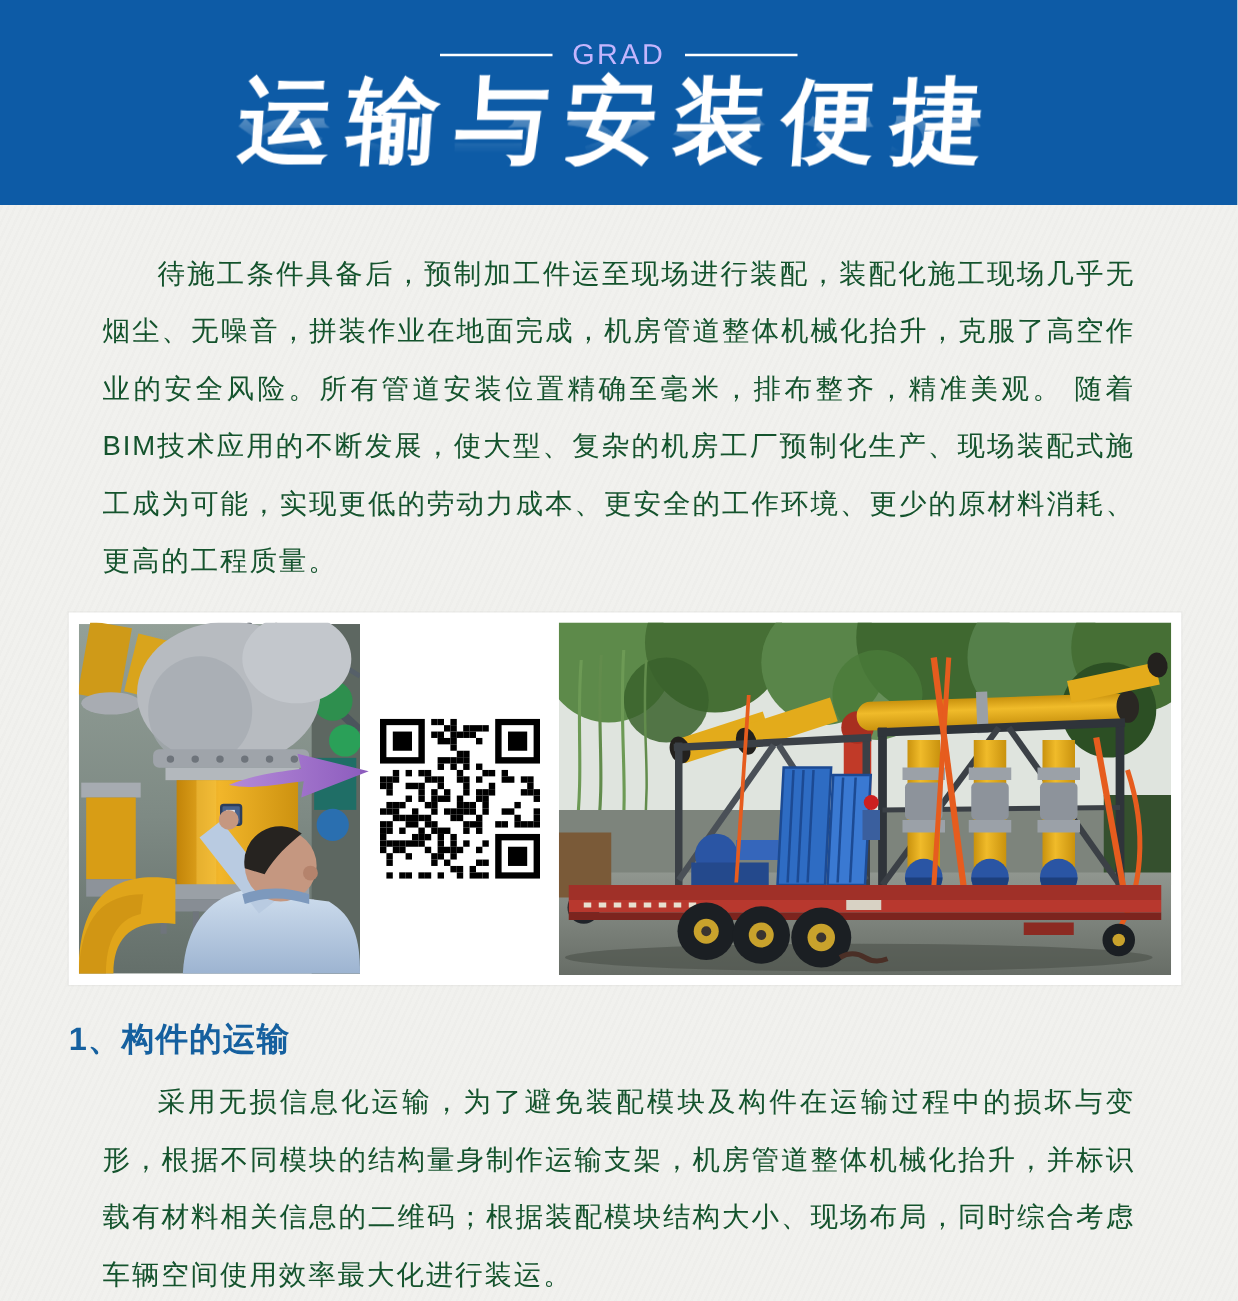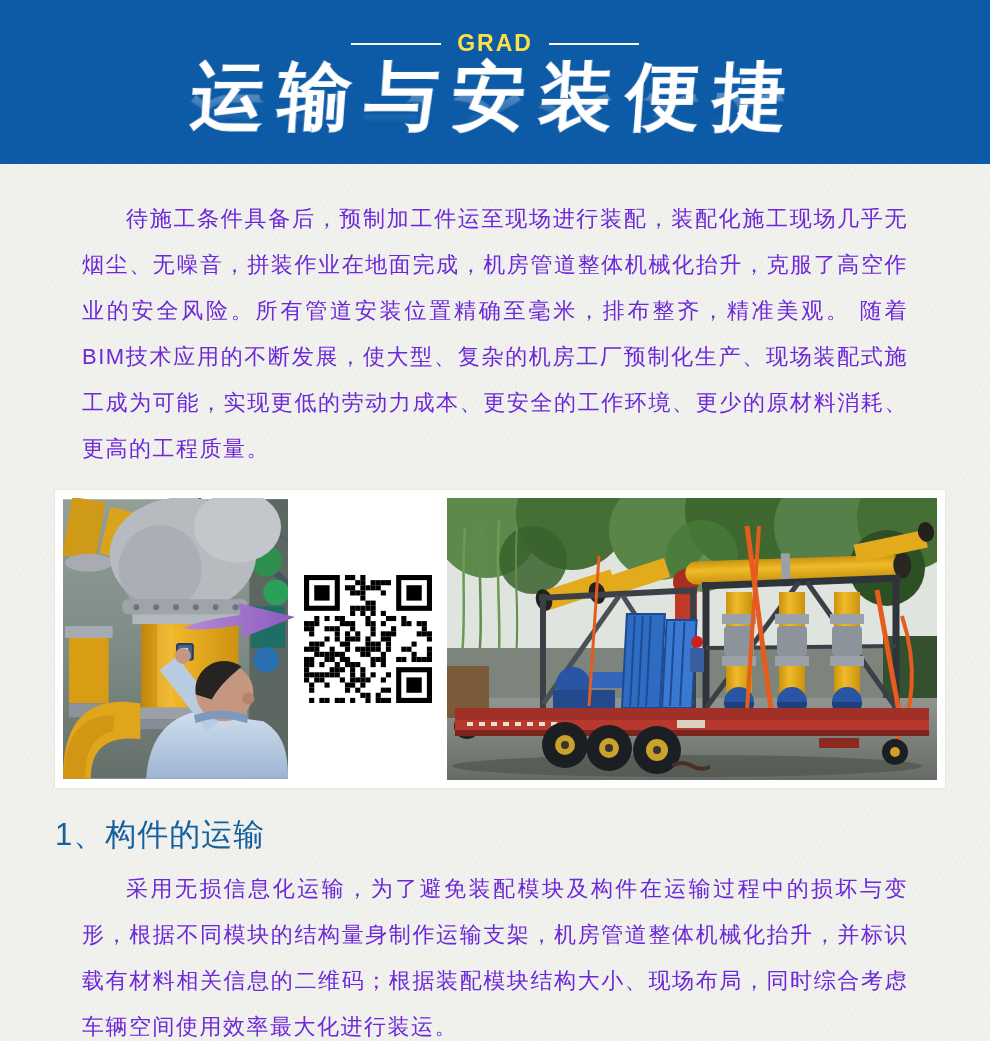--- a/index.html
+++ b/index.html
@@ -14,54 +14,54 @@
   }
 
   
   .header {
     height: 164px; background: #0d5ba6; position: relative;
     display: flex; flex-direction: column; align-items: center;
   }
   .brand-row { display: flex; align-items: center; gap: 16px; margin-top: 30px; }
   .brand-line { width: 90px; height: 2px; background: #ffffff; }
   .brand-text {
-    color: #fde047; font-size: 23px; font-weight: bold; letter-spacing: 2px;
+    color: #c4b5fd; font-size: 23px; font-weight: normal; letter-spacing: 2px;
   }
   .main-title {
     margin-top: 2px;
     color: #ffffff; font-size: 74px; font-weight: bold; letter-spacing: 13px;
     line-height: 1.04; transform: skewX(-4deg); white-space: nowrap;
     -webkit-box-reflect: below -46px linear-gradient(transparent 58%, rgba(255,255,255,0.35));
   }
 
   
   .para {
     margin: 32px 82px 0 82px;
     font-size: 22px; line-height: 46px; letter-spacing: 1.5px;
-    text-align: justify; text-indent: 2em; color: #6d28d9;
+    text-align: justify; text-indent: 2em; color: #14532d;
   }
   .para2 { margin-top: 10px; }
 
   
   .figure-strip {
     position: relative; margin: 18px 45px 0 55px; width: 890px; height: 298px;
     background: #ffffff; padding: 8px; display: flex;
     box-shadow: 0 0 0 1px rgba(0,0,0,0.03);
   }
   .photo { height: 282px; overflow: hidden; flex: none; }
   .photo-left  { width: 225px; }
   .qr-zone { width: 159px; height: 282px; background:#ffffff; display:flex; align-items:center; justify-content:center; flex:none; }
   .photo-right { width: 490px; }
   .photo svg, .qr-zone svg { display: block; }
   .arrow-wrap { position: absolute; left: 126px; top: 106px; width: 116px; height: 48px; z-index: 3; }
 
   
   .section-heading {
     margin: 26px 0 0 55px;
-    font-size: 31px; font-weight: normal; color: #15609f; letter-spacing: 1px;
+    font-size: 26px; font-weight: bold; color: #15609f; letter-spacing: 1px;
   }
 </style>
 </head>
 <body>
 
 <div class="header" style="background: rgb(13, 91, 166);">
   <div class="brand-row">
     <span class="brand-line"></span>
     <span class="brand-text">GRAD</span>
     <span class="brand-line"></span>

